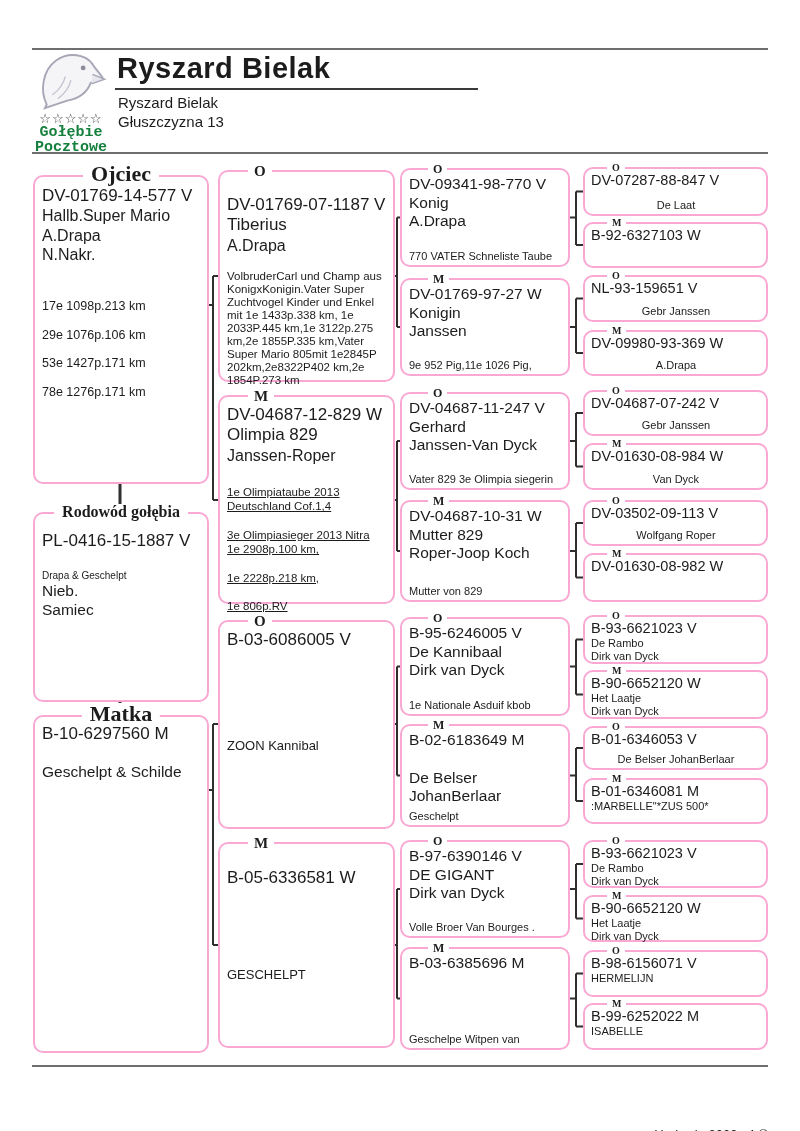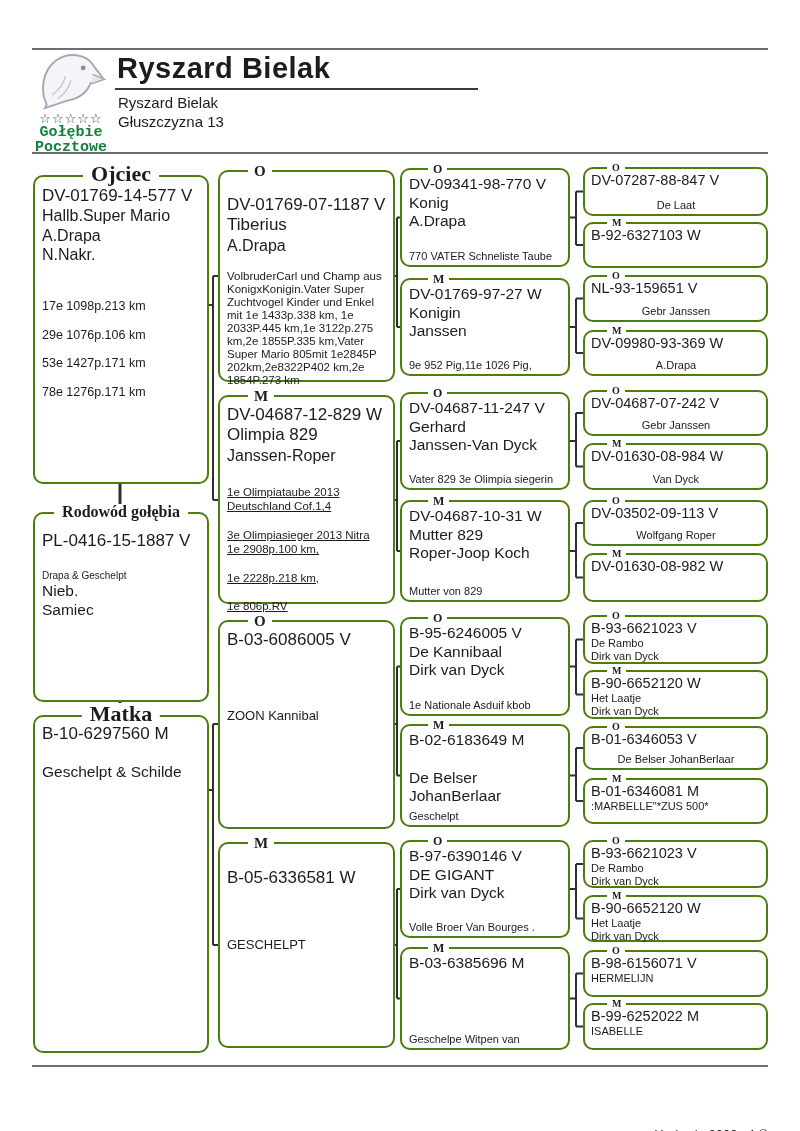--- a/index.html
+++ b/index.html
@@ -6,21 +6,21 @@
   body{width:800px;height:1131px;position:relative;font-family:"Liberation Sans",sans-serif;color:#1c1c1c;overflow:hidden;}
   .hline{position:absolute;height:2px;background:#6e6e6e;}
   
   .logo{position:absolute;left:30px;top:52px;width:82px;text-align:center;}
   .logo .stars{font-size:13px;letter-spacing:1px;color:#3a3a3a;line-height:1;margin-top:-2px;}
   .logo .lt{font-family:Liberation Mono, monospace;font-weight:bold;font-size:15px;color:#15803d;line-height:1.0;}
   .title{position:absolute;left:115px;top:52px;font-size:29px;font-weight:bold;letter-spacing:.5px;
          border-bottom:2px solid #3a3a3a;padding:0 148px 3px 2px;}
   .addr{position:absolute;left:118px;font-size:15px;}
   
-  .pbox{position:absolute;background:#fff;border:2px solid #4d7c0f;border-radius:10px;box-sizing:border-box;padding:5px 7px;}
+  .pbox{position:absolute;background:#fff;border:2px solid #f9a8d4;border-radius:10px;box-sizing:border-box;padding:5px 7px;}
   .c1{left:33px;width:176px;}
   .c2{left:218px;width:177px;}
   .c3{left:400px;width:170px;}
   .c4{left:583px;width:185px;padding:3px 6px;}
   .legend{position:absolute;top:-14px;left:50%;transform:translateX(-50%);background:#fff;padding:0 8px;
           font-family:"Liberation Serif",serif;font-weight:bold;font-size:22px;line-height:1;white-space:nowrap;}
   .legend.sm{font-size:16px;top:-10px;}
   .sex{position:absolute;background:#fff;font-family:"Liberation Serif",serif;font-weight:bold;line-height:1;}
   .c2 .sex{top:-8px;left:28px;font-size:15px;padding:0 6px;}
   .c3 .sex{top:-7px;left:26px;font-size:12px;padding:0 5px;}
@@ -30,21 +30,21 @@
   .c4 .ring{font-size:14.5px;line-height:1.15;}
   .nm{font-size:16px;line-height:1.2;}
   .nm.big{font-size:17px;}
   .c3 .nm{font-size:15.5px;}
   .sub{font-size:11px;line-height:1.18;}
   .note{position:absolute;left:7px;right:5px;bottom:3px;font-size:11px;line-height:1.1;}
   .c4 .note{left:6px;bottom:3px;text-align:center;}
   .res12{font-size:12.5px;line-height:1.1;margin-bottom:15px;}
   .resrow{font-size:11.5px;line-height:1.26;min-height:14px;text-decoration:underline;}
   .para{font-size:11.5px;line-height:1.13;margin-top:15px;}
-  .midtxt{position:absolute;left:7px;font-size:13px;}
+  .midtxt{position:absolute;left:7px;font-size:13px;margin-top:30px;}
   .gap{height:19px;}
   .footer{position:absolute;right:32px;top:1127px;font-size:13px;}
   svg.connectors{position:absolute;left:0;top:0;pointer-events:none;}
 </style>
 </head>
 <body>
 
 <div class="hline" style="left:32px;top:48px;width:736px;"></div>
 <div class="hline" style="left:32px;top:152px;width:736px;"></div>
 <div class="hline" style="left:32px;top:1065px;width:736px;"></div>

